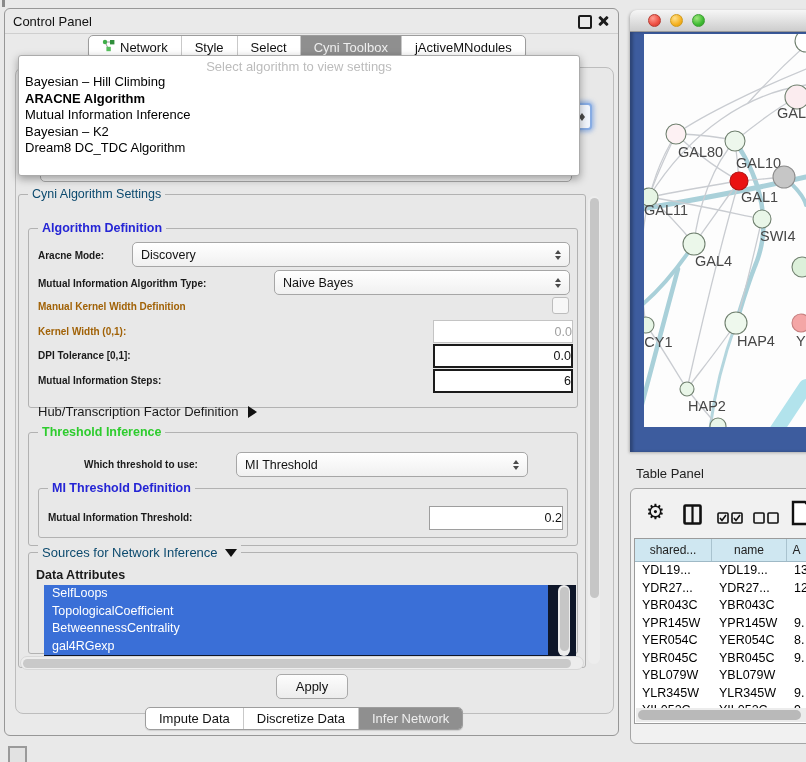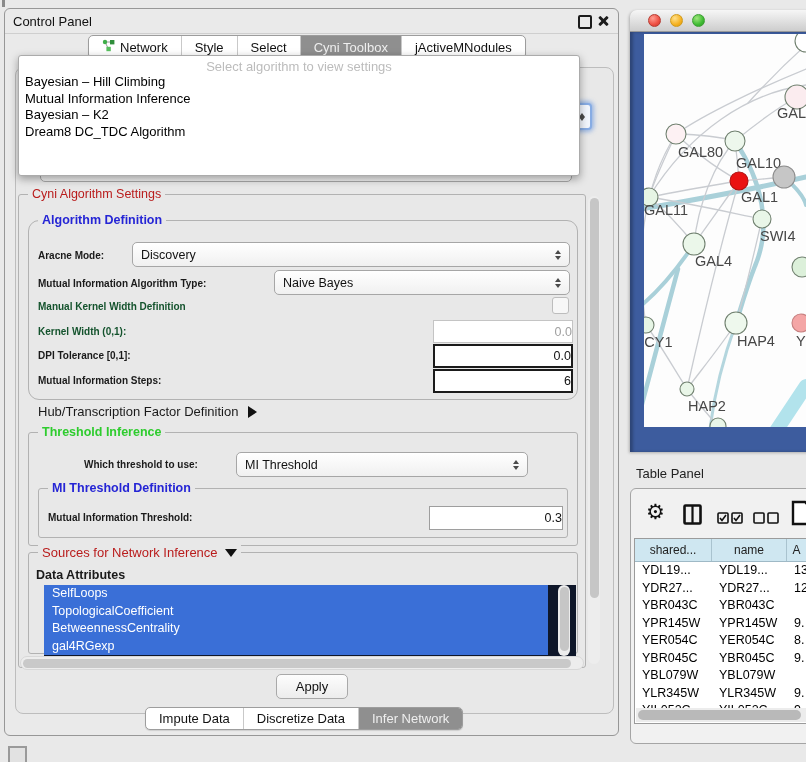--- a/index.html
+++ b/index.html
@@ -37,25 +37,25 @@
   .hidden-combo{position:absolute;left:40px;top:155px;width:532px;height:27px;
     background:linear-gradient(#ffffff,#f1f1f1);border:1px solid #a8a8a8;border-radius:5px;
     z-index:20;display:flex;align-items:center;padding:0 10px;font-size:13px;color:#9a9a9a;box-sizing:border-box;}
   .focus-spin{position:absolute;left:571px;top:103px;width:21px;height:27px;background:#f2f6fd;
     border:2px solid #87ace4;border-radius:4px;box-shadow:0 0 4px 2px rgba(90,140,220,.55);
     z-index:20;display:flex;flex-direction:column;align-items:center;justify-content:center;box-sizing:border-box;}
 
   
   .group{position:absolute;border:1px solid #b2b2b2;border-radius:3px;}
   .gtitle{position:absolute;top:-8px;left:9px;background:#e8e8e8;padding:0 4px;font-size:12.5px;}
-  .t-plain{color:#b91c1c;text-align:right;}
+  .t-plain{color:#0c4a6e;text-align:right;}
   .t-blue{color:#2525d5;font-weight:bold;}
   .t-green{color:#2ecc2e;font-weight:bold;}
   .lbl{position:absolute;font-size:10px;font-weight:bold;color:#1a1a1a;white-space:nowrap;}
-  .lbl.dis{color:#14532d;}
+  .lbl.dis{color:#a16207;}
   .combo{position:absolute;background:linear-gradient(#ffffff,#f0f0f0);border:1px solid #a6a6a6;
     border-radius:5px;display:flex;align-items:center;padding:0 8px;font-size:12.5px;color:#111;box-sizing:border-box;}
   .combo .val{flex:1;}
   .spin{display:flex;flex-direction:column;align-items:center;gap:2px;}
   .tri-up{width:0;height:0;border-left:3.5px solid transparent;border-right:3.5px solid transparent;border-bottom:4.5px solid #4a4a4a;}
   .tri-dn{width:0;height:0;border-left:3.5px solid transparent;border-right:3.5px solid transparent;border-top:4.5px solid #4a4a4a;}
   .tf{position:absolute;background:#fff;border:1px solid #9e9e9e;display:flex;align-items:center;
     justify-content:flex-end;padding-right:0;font-size:12.5px;color:#111;box-sizing:border-box;}
   .tf.strong{border:2px solid #1b1b1b;}
   .tf.dis{color:#a0a0a0;border-color:#c4c4c4;}
@@ -150,31 +150,32 @@
   </div>
   <div class="focus-spin">
     <span class="tri-up"></span>
     <span class="tri-dn"></span>
   </div>
 
   <div class="algo-popup">
     <div class="popup-placeholder">Select algorithm to view settings</div>
     <div id="popup-items">
         <div class="popup-item">Bayesian – Hill Climbing</div>
+        <div class="popup-item sel">ARACNE Algorithm</div>
         <div class="popup-item">Mutual Information Inference</div>
         <div class="popup-item">Bayesian – K2</div>
         <div class="popup-item">Dream8 DC_TDC Algorithm</div>
       </div>
   </div>
 
   <div class="group" style="left:18px;top:194px;width:566px;height:472px;">
     <span class="gtitle t-plain">Cyni Algorithm Settings</span>
   </div>
 
-  <div class="group" style="left:28px;top:220px;width:548px;height:178px;border-radius:11px;">
+  <div class="group" style="left:28px;top:228px;width:548px;height:178px;">
     <span class="gtitle t-blue">Algorithm Definition</span>
   </div>
   <div class="lbl" style="left:38px;top:250px;">Aracne Mode:</div>
   <div class="combo" style="left:132px;top:242px;width:438px;height:25px;">
     <span class="val">Discovery</span>
     <span class="spin">
         <span class="tri-up"></span>
         <span class="tri-dn"></span>
       </span>
   </div>
@@ -208,21 +209,21 @@
     <span class="val">MI Threshold</span>
     <span class="spin">
         <span class="tri-up"></span>
         <span class="tri-dn"></span>
       </span>
   </div>
   <div class="group" style="left:38px;top:488px;width:528px;height:48px;">
     <span class="gtitle t-blue">MI Threshold Definition</span>
   </div>
   <div class="lbl" style="left:48px;top:512px;">Mutual Information Threshold:</div>
-  <div class="tf" style="left:429px;top:506px;width:134px;height:24px;">0.3</div>
+  <div class="tf" style="left:429px;top:506px;width:134px;height:24px;">0.2</div>
 
   <div class="group" style="left:28px;top:552px;width:548px;height:100px;">
     <span class="gtitle t-plain" style="display:flex;align-items:center;gap:7px;font-size:13px;">
       <span>Sources for Network Inference</span>
       <span class="arrow-down"></span>
     </span>
   </div>
   <div class="lbl" style="left:36px;top:568px;font-size:12.5px;">Data Attributes</div>
   <div class="attr-list" id="attr-list">
       <div class="attr-item">SelfLoops</div>

